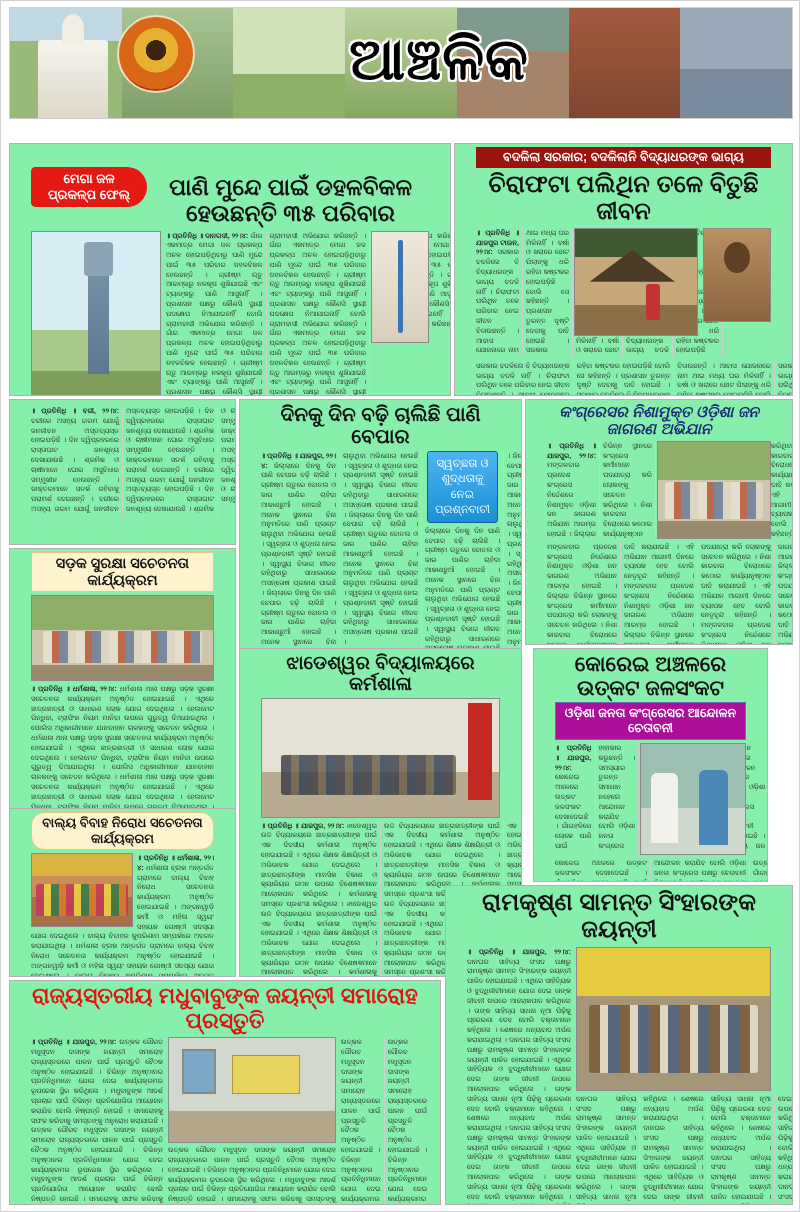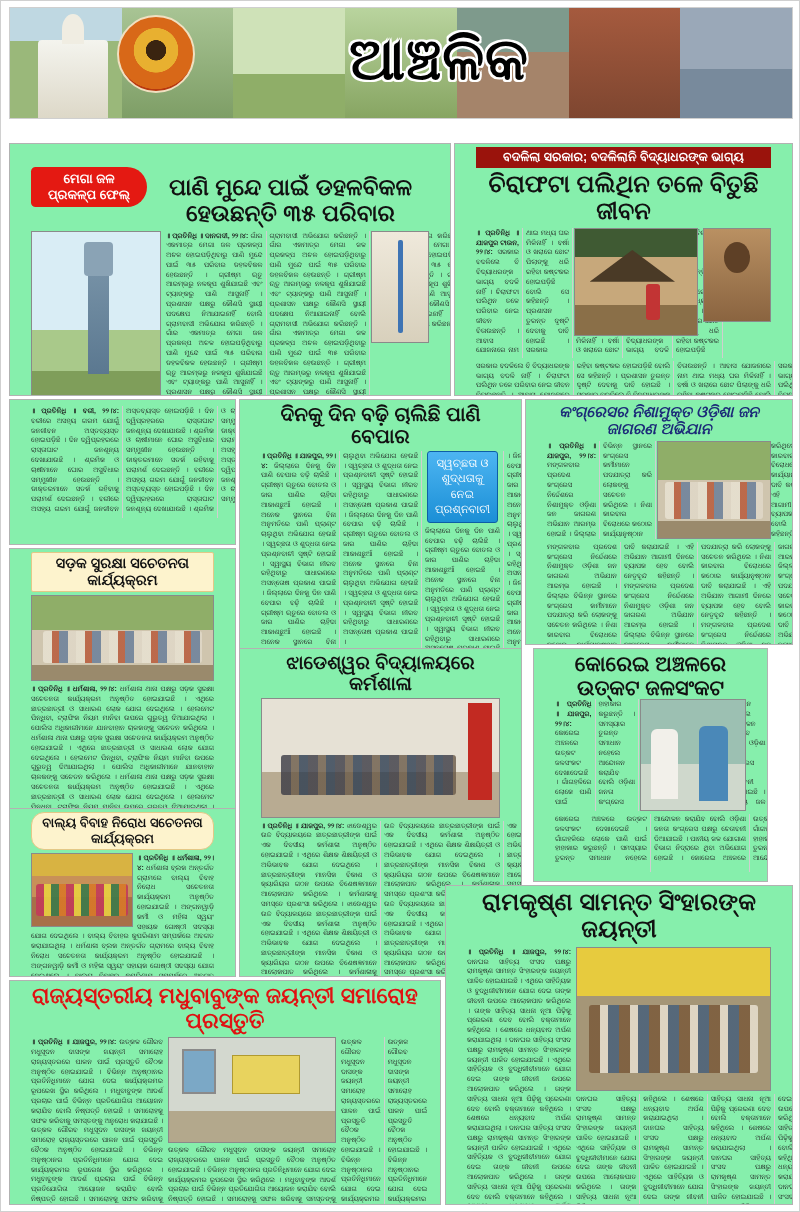--- a/index.html
+++ b/index.html
@@ -195,20 +195,21 @@
         <span class="dl">॥ ପ୍ରତିନିଧି ॥ ଯାଜପୁର, ୨୨।୪:</span>
         <span>ମଙ୍ଗଳବାର ପ୍ରଦେଶ କଂଗ୍ରେସ ନିର୍ଦ୍ଦେଶରେ ନିଶାମୁକ୍ତ ଓଡ଼ିଶା ଜନ ଜାଗରଣ ଅଭିଯାନ ଆରମ୍ଭ ହୋଇଛି । ଜିଲ୍ଲାର ବିଭିନ୍ନ ସ୍ଥାନରେ କଂଗ୍ରେସ କର୍ମୀମାନେ ପଦଯାତ୍ରା କରି ଲୋକଙ୍କୁ ସଚେତନ କରିଥିଲେ । ନିଶା କାରବାର ବିରୋଧରେ କଠୋର କାର୍ଯ୍ୟାନୁଷ୍ଠାନ ଦାବି କରାଯାଇଛି । ଏହି ଅଭିଯାନ ଆଗାମୀ ଦିନରେ ବ୍ୟାପକ ହେବ ବୋଲି ନେତୃବୃନ୍ଦ କହିଛନ୍ତି । ମଙ୍ଗଳବାର ପ୍ରଦେଶ କଂଗ୍ରେସ ନିର୍ଦ୍ଦେଶରେ ନିଶାମୁକ୍ତ ଓଡ଼ିଶା ଜନ ଜାଗରଣ ଅଭିଯାନ ଆରମ୍ଭ ହୋଇଛି । ଜିଲ୍ଲାର ବିଭିନ୍ନ ସ୍ଥାନରେ କଂଗ୍ରେସ କର୍ମୀମାନେ ପଦଯାତ୍ରା କରି ଲୋକଙ୍କୁ ସଚେତନ କରିଥିଲେ । ନିଶା କାରବାର ବିରୋଧରେ କଠୋର କାର୍ଯ୍ୟାନୁଷ୍ଠାନ ଦାବି କରାଯାଇଛି । ଏହି ଅଭିଯାନ ଆଗାମୀ ଦିନରେ ବ୍ୟାପକ ହେବ ବୋଲି ନେତୃବୃନ୍ଦ କହିଛନ୍ତି ।</span>
       </div>
       <div class="ph crowd" style="width:112px;height:96px;flex:none;"></div>
     </div>
     <div class="bodytxt cols3" style="margin-top:3px;height:112px;">ମଙ୍ଗଳବାର ପ୍ରଦେଶ କଂଗ୍ରେସ ନିର୍ଦ୍ଦେଶରେ ନିଶାମୁକ୍ତ ଓଡ଼ିଶା ଜନ ଜାଗରଣ ଅଭିଯାନ ଆରମ୍ଭ ହୋଇଛି । ଜିଲ୍ଲାର ବିଭିନ୍ନ ସ୍ଥାନରେ କଂଗ୍ରେସ କର୍ମୀମାନେ ପଦଯାତ୍ରା କରି ଲୋକଙ୍କୁ ସଚେତନ କରିଥିଲେ । ନିଶା କାରବାର ବିରୋଧରେ କଠୋର କାର୍ଯ୍ୟାନୁଷ୍ଠାନ ଦାବି କରାଯାଇଛି । ଏହି ଅଭିଯାନ ଆଗାମୀ ଦିନରେ ବ୍ୟାପକ ହେବ ବୋଲି ନେତୃବୃନ୍ଦ କହିଛନ୍ତି । ମଙ୍ଗଳବାର ପ୍ରଦେଶ କଂଗ୍ରେସ ନିର୍ଦ୍ଦେଶରେ ନିଶାମୁକ୍ତ ଓଡ଼ିଶା ଜନ ଜାଗରଣ ଅଭିଯାନ ଆରମ୍ଭ ହୋଇଛି । ଜିଲ୍ଲାର ବିଭିନ୍ନ ସ୍ଥାନରେ କଂଗ୍ରେସ କର୍ମୀମାନେ ପଦଯାତ୍ରା କରି ଲୋକଙ୍କୁ ସଚେତନ କରିଥିଲେ । ନିଶା କାରବାର ବିରୋଧରେ କଠୋର କାର୍ଯ୍ୟାନୁଷ୍ଠାନ ଦାବି କରାଯାଇଛି । ଏହି ଅଭିଯାନ ଆଗାମୀ ଦିନରେ ବ୍ୟାପକ ହେବ ବୋଲି ନେତୃବୃନ୍ଦ କହିଛନ୍ତି । ମଙ୍ଗଳବାର ପ୍ରଦେଶ କଂଗ୍ରେସ ନିର୍ଦ୍ଦେଶରେ ନିଶାମୁକ୍ତ ଓଡ଼ିଶା ଜନ ଜାଗରଣ ଅଭିଯାନ ଆରମ୍ଭ ହୋଇଛି । ଜିଲ୍ଲାର ବିଭିନ୍ନ ସ୍ଥାନରେ କଂଗ୍ରେସ କର୍ମୀମାନେ ପଦଯାତ୍ରା କରି ଲୋକଙ୍କୁ ସଚେତନ କରିଥିଲେ । ନିଶା କାରବାର ବିରୋଧରେ କଠୋର କାର୍ଯ୍ୟାନୁଷ୍ଠାନ ଦାବି କରାଯାଇଛି । ଏହି ଅଭିଯାନ ଆଗାମୀ ଦିନରେ ବ୍ୟାପକ ହେବ ବୋଲି ନେତୃବୃନ୍ଦ କହିଛନ୍ତି । ମଙ୍ଗଳବାର ପ୍ରଦେଶ କଂଗ୍ରେସ ନିର୍ଦ୍ଦେଶରେ ନିଶାମୁକ୍ତ ଓଡ଼ିଶା ଜନ ଜାଗରଣ ଅଭିଯାନ ଆରମ୍ଭ ହୋଇଛି । ଜିଲ୍ଲାର ବିଭିନ୍ନ ସ୍ଥାନରେ କଂଗ୍ରେସ କର୍ମୀମାନେ ପଦଯାତ୍ରା କରି ଲୋକଙ୍କୁ ସଚେତନ କରିଥିଲେ । ନିଶା କାରବାର ବିରୋଧରେ କଠୋର କାର୍ଯ୍ୟାନୁଷ୍ଠାନ ଦାବି କରାଯାଇଛି । ଏହି ଅଭିଯାନ ଆଗାମୀ ଦିନରେ ବ୍ୟାପକ ହେବ ବୋଲି ନେତୃବୃନ୍ଦ କହିଛନ୍ତି ।</div>
   </div>
 
   <div class="story abs" style="left:524px;top:647px;width:235px;height:234px;margin-left:8px;">
     <div class="h-main" style="font-size:21px;">କୋରେଇ ଅଞ୍ଚଳରେ ଉତ୍କଟ ଜଳସଂକଟ</div>
+    <div class="band-magenta" style="margin:3px 0;">ଓଡ଼ିଶା ଜନତା କଂଗ୍ରେସର ଆନ୍ଦୋଳନ ଚେତାବନୀ</div>
     <div class="row">
       <div class="bodytxt cols2" style="flex:1;height:112px;">
         <span class="dl">॥ ପ୍ରତିନିଧି ॥ ଯାଜପୁର, ୨୨।୪:</span>
         <span>କୋରେଇ ଅଞ୍ଚଳରେ ଉତ୍କଟ ଜଳସଂକଟ ଦେଖାଦେଇଛି । ଗାଁଗହଳିରେ ଲୋକେ ପାଣି ପାଇଁ ହାହାକାର କରୁଛନ୍ତି । ସମସ୍ୟାର ତୁରନ୍ତ ସମାଧାନ ନହେଲେ ଆନ୍ଦୋଳନ କରାଯିବ ବୋଲି ଓଡ଼ିଶା ଜନତା କଂଗ୍ରେସ ପକ୍ଷରୁ ଚେତାବନୀ ଦିଆଯାଇଛି । ପାନୀୟ ଜଳ ଯୋଗାଣ ବିଭାଗ ନିଦ୍ରାରେ ଥିବା ଅଭିଯୋଗ ହୋଇଛି । କୋରେଇ ଅଞ୍ଚଳରେ ଉତ୍କଟ ଜଳସଂକଟ ଦେଖାଦେଇଛି । ଗାଁଗହଳିରେ ଲୋକେ ପାଣି ପାଇଁ ହାହାକାର କରୁଛନ୍ତି । ସମସ୍ୟାର ତୁରନ୍ତ ସମାଧାନ ନହେଲେ ଆନ୍ଦୋଳନ କରାଯିବ ବୋଲି ଓଡ଼ିଶା ଜନତା କଂଗ୍ରେସ ପକ୍ଷରୁ ଚେତାବନୀ ଦିଆଯାଇଛି । ପାନୀୟ ଜଳ ଯୋଗାଣ ବିଭାଗ ନିଦ୍ରାରେ ଥିବା ଅଭିଯୋଗ ହୋଇଛି ।</span>
       </div>
       <div class="ph meeting" style="width:104px;height:110px;flex:none;"></div>
     </div>
     <div class="bodytxt cols2" style="margin-top:3px;height:58px;">କୋରେଇ ଅଞ୍ଚଳରେ ଉତ୍କଟ ଜଳସଂକଟ ଦେଖାଦେଇଛି । ଗାଁଗହଳିରେ ଲୋକେ ପାଣି ପାଇଁ ହାହାକାର କରୁଛନ୍ତି । ସମସ୍ୟାର ତୁରନ୍ତ ସମାଧାନ ନହେଲେ ଆନ୍ଦୋଳନ କରାଯିବ ବୋଲି ଓଡ଼ିଶା ଜନତା କଂଗ୍ରେସ ପକ୍ଷରୁ ଚେତାବନୀ ଦିଆଯାଇଛି । ପାନୀୟ ଜଳ ଯୋଗାଣ ବିଭାଗ ନିଦ୍ରାରେ ଥିବା ଅଭିଯୋଗ ହୋଇଛି । କୋରେଇ ଅଞ୍ଚଳରେ ଉତ୍କଟ ଜଳସଂକଟ ଦେଖାଦେଇଛି । ଗାଁଗହଳିରେ ଲୋକେ ପାଣି ପାଇଁ ହାହାକାର କରୁଛନ୍ତି । ସମସ୍ୟାର ତୁରନ୍ତ ସମାଧାନ ନହେଲେ ଆନ୍ଦୋଳନ କରାଯିବ ବୋଲି ଓଡ଼ିଶା ଜନତା କଂଗ୍ରେସ ପକ୍ଷରୁ ଚେତାବନୀ ଦିଆଯାଇଛି । ପାନୀୟ ଜଳ ଯୋଗାଣ ବିଭାଗ ନିଦ୍ରାରେ ଥିବା ଅଭିଯୋଗ ହୋଇଛି ।</div>
   </div>
 

